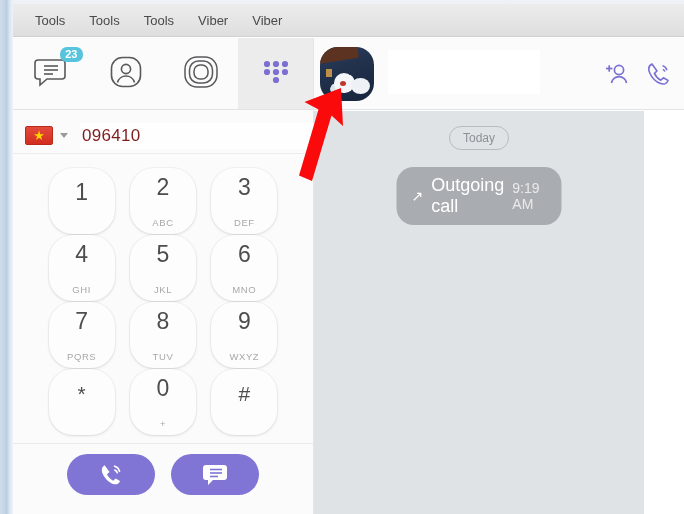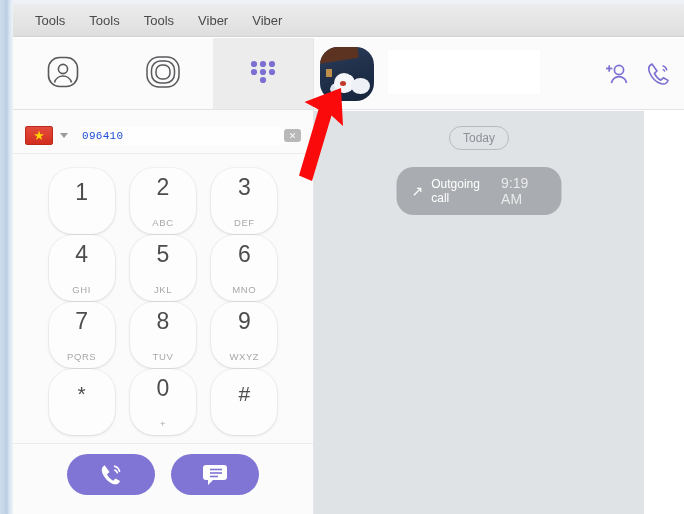--- a/index.html
+++ b/index.html
@@ -135,25 +135,25 @@
     display: flex; align-items: center; justify-content: center;
     flex: none;
   }
   .flag .star { color: #ffd400; font-size: 13px; line-height: 13px; }
   .chev {
     margin-left: 7px; width: 0; height: 0;
     border-left: 4px solid transparent; border-right: 4px solid transparent;
     border-top: 5px solid #9a9a9a; flex: none;
   }
   .phone-number {
-    margin-left: 12px; font-size: 11px; color: #1d4ed8; letter-spacing: .3px;
+    margin-left: 12px; font-size: 17px; color: #7f1d1d; letter-spacing: .3px;
     background: #fefefe; padding: 3px 40px 3px 2px;
     flex: 1;
     border: none; outline: none;
-    font-family: Liberation Mono, monospace;
+    font-family: Liberation Sans, sans-serif;
   }
   .clear-btn {
     margin-right: 12px; width: 17px; height: 13px; border-radius: 3px;
     background: #b8b8b8; color: #fbfbfc; font-size: 9px;
     display: flex; align-items: center; justify-content: center;
     cursor: pointer; flex: none;
   }
 
   
   .keypad {
@@ -200,21 +200,21 @@
     padding: 4px 13px; font-size: 12px; color: #8b9197;
     background: #e0e3e6;
   }
   .call-bubble {
     position: absolute; left: 50%; transform: translateX(-50%); top: 56px;
     background: #a9adb1; border-radius: 17px;
     padding: 8px 15px; display: flex; align-items: center; gap: 8px;
     color: #ffffff;
   }
   .call-bubble .arrow { font-size: 14px; line-height: 14px; }
-  .call-bubble .label { font-size: 12px; }
+  .call-bubble .label { font-size: 18px; }
   .call-bubble .time { font-size: 14px; color: #eaeaea; }
 
   
   .red-arrow { position: absolute; left: 286px; top: 82px; pointer-events: none; }
 </style>
 </head>
 <body>
 
 <div id="app">
 
@@ -225,20 +225,31 @@
     <div class="menu-item">Tools</div>
     <div class="menu-item">Tools</div>
     <div class="menu-item">Tools</div>
     <div class="menu-item">Viber</div>
     <div class="menu-item">Viber</div>
   </div>
 
   <div class="navbar">
     <div class="navtabs">
 
+      <div class="navtab">
+        <span class="icon-wrap">
+          <svg width="34" height="30" viewBox="0 0 34 30">
+            <path d="M4 3 h24 a3 3 0 0 1 3 3 v13 a3 3 0 0 1 -3 3 h-15 l-7 6 v-6 h-2 a3 3 0 0 1 -3 -3 v-13 a3 3 0 0 1 3 -3 z" fill="none" stroke="#59595c" stroke-width="1.6"></path>
+            <line x1="10" y1="9" x2="24" y2="9" stroke="#59595c" stroke-width="1.6"></line>
+            <line x1="10" y1="13" x2="24" y2="13" stroke="#59595c" stroke-width="1.6"></line>
+            <line x1="10" y1="17" x2="19" y2="17" stroke="#59595c" stroke-width="1.6"></line>
+          </svg>
+          <span class="badge">23</span>
+        </span>
+      </div>
 
       <div class="navtab">
         <span>
           <svg width="34" height="34" viewBox="0 0 34 34">
             <rect x="2.5" y="2.5" width="29" height="29" rx="11" fill="none" stroke="#59595c" stroke-width="1.6"></rect>
             <circle cx="17" cy="14" r="4.6" fill="none" stroke="#59595c" stroke-width="1.6"></circle>
             <path d="M8.5 27.5 a8.8 8.8 0 0 1 17 0" fill="none" stroke="#59595c" stroke-width="1.6"></path>
           </svg>
         </span>
       </div>

